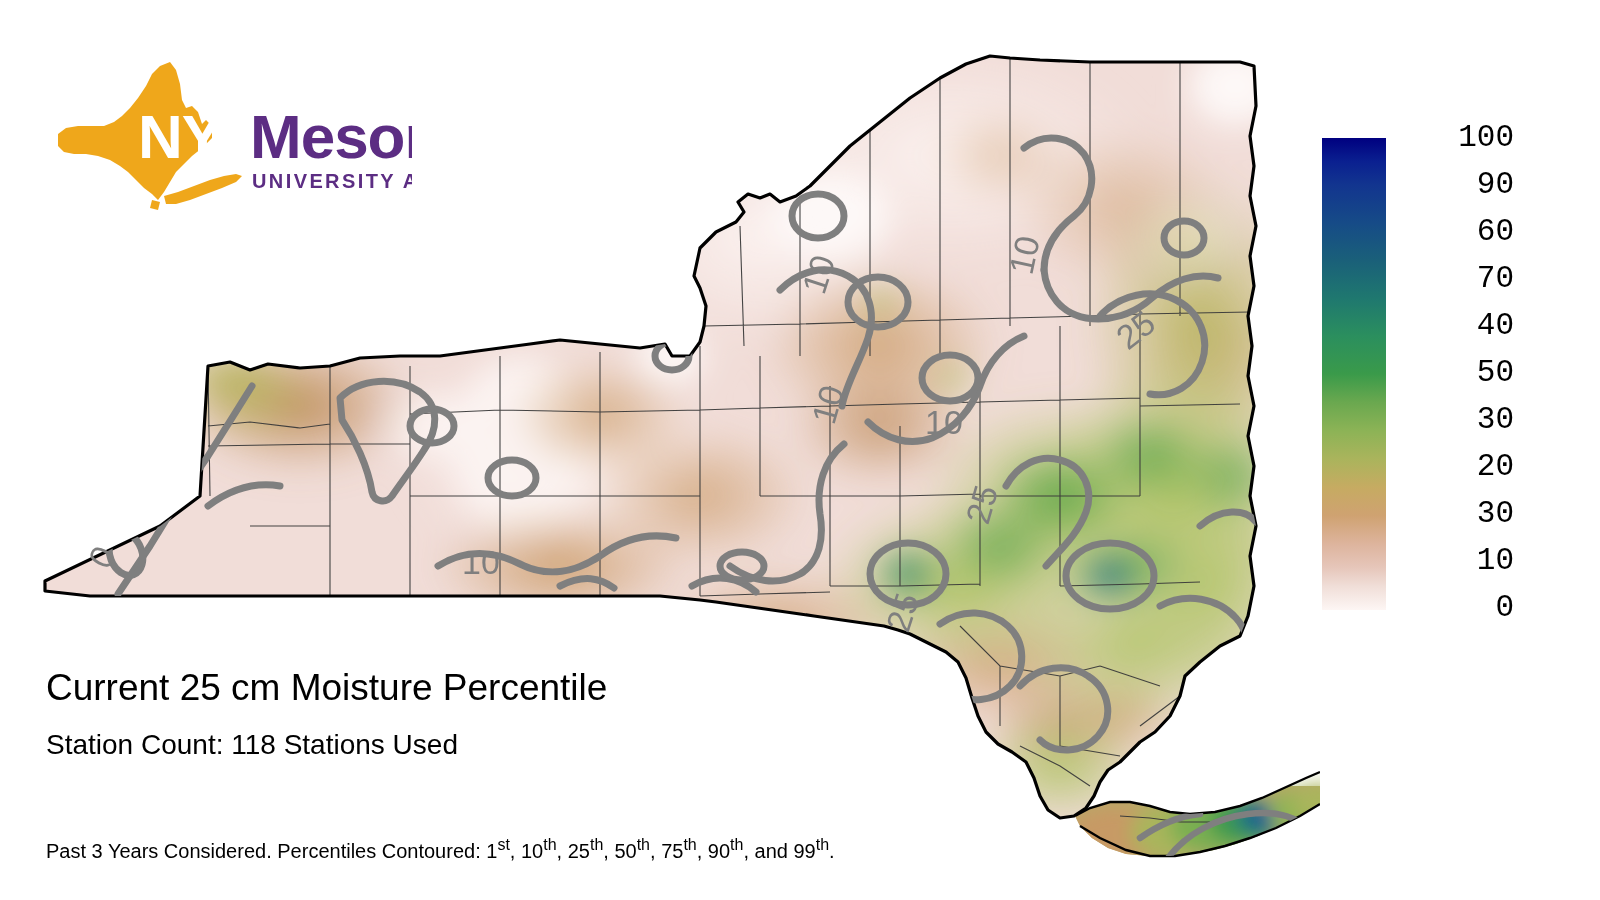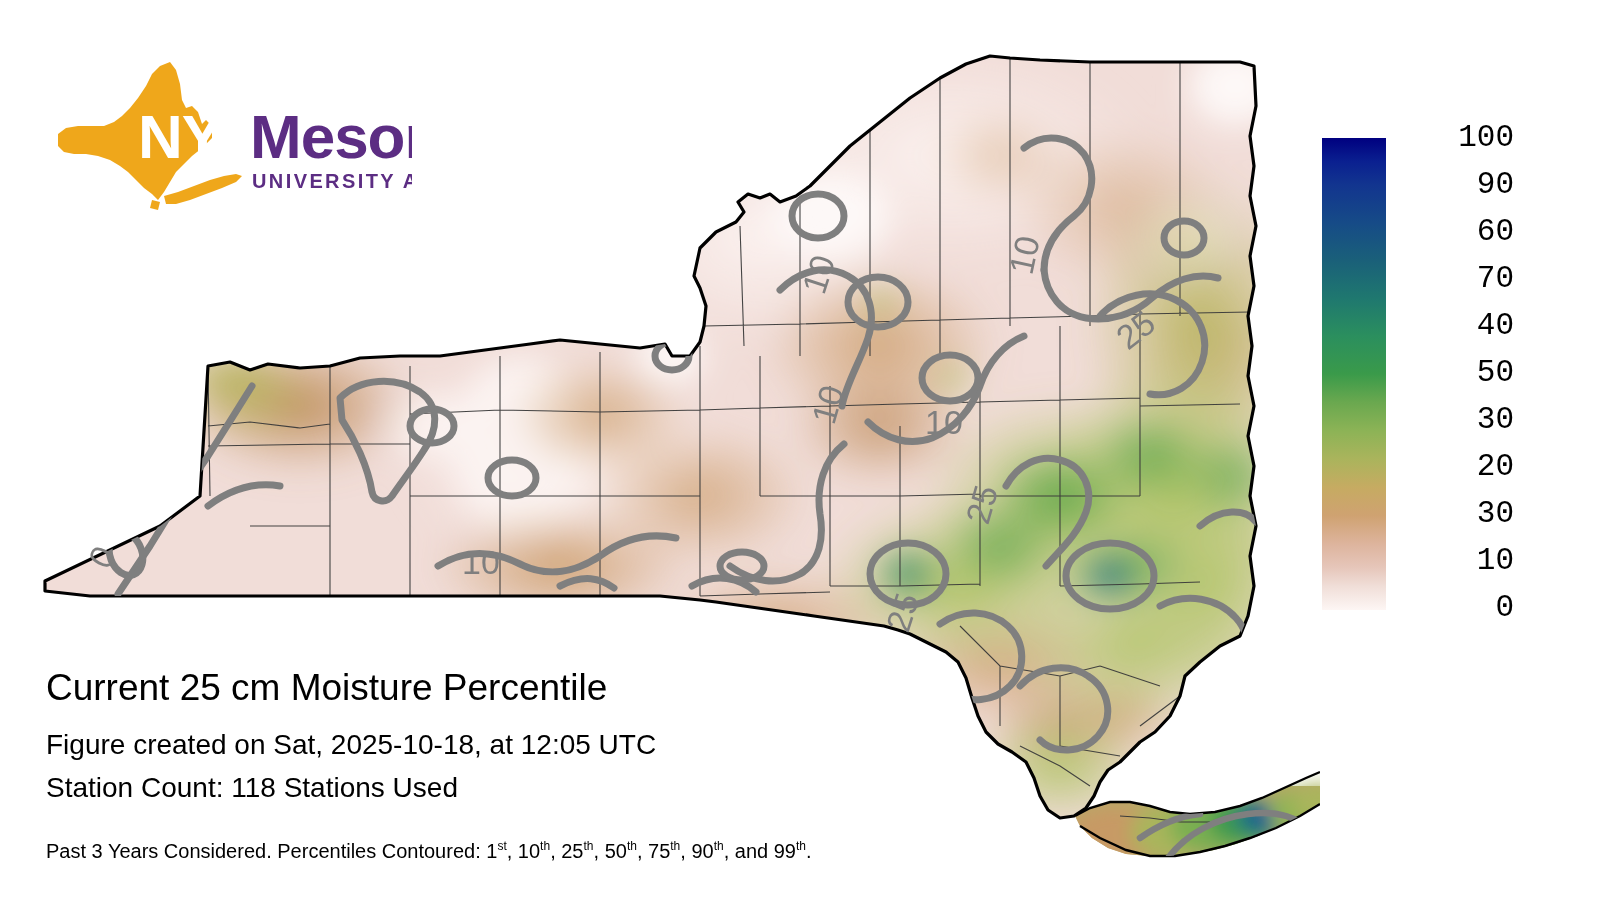--- a/index.html
+++ b/index.html
@@ -31,21 +31,21 @@
   .cb-ticks{position:absolute;left:86px;top:0px;width:150px;height:510px;}
   .cb-tick{position:absolute;left:0;width:118px;text-align:right;
            font-size:31px;line-height:31px;color:#000;font-family:Liberation Mono, monospace;}
 
   
   #caption{position:absolute;left:46px;top:626px;width:1000px;margin-top:24px;}
   #title-main{font-size:37px;line-height:44px;color:#000;margin:0 0 18px 0;white-space:nowrap;}
   .cap-line{font-size:28px;line-height:34px;color:#000;margin:0 0 9px 0;white-space:nowrap;}
   #footnote{position:absolute;left:46px;top:822px;font-size:20px;line-height:26px;
             color:#000;white-space:nowrap;}
-  #footnote sup{font-size:12px;line-height:0;vertical-align:super;}
+  #footnote sup{font-size:16px;line-height:0;vertical-align:super;}
 </style>
 </head>
 <body>
 
 <div id="stage">
 
   <div id="logo">
     <svg width="360" height="160" viewBox="0 0 360 160">
 
       <g>
@@ -375,21 +375,20 @@
       <div class="cb-tick" style="top:278px">30</div>
       <div class="cb-tick" style="top:325px">20</div>
       <div class="cb-tick" style="top:372px">30</div>
       <div class="cb-tick" style="top:419px">10</div>
       <div class="cb-tick" style="top:466px">0</div>
     </div>
   </div>
 
   <div id="caption">
     <div id="title-main">Current 25 cm Moisture Percentile</div>
-    <div class="cap-line">Figure created on Sat, 2025-10-18, at 12:05 UTC</div>
     <div class="cap-line">Station Count: 118 Stations Used</div>
   </div>
 
   <div id="footnote">
     <span>Past 3 Years Considered. Percentiles Contoured: </span><span id="footnote-values"><span>1</span><sup>st</sup><span>, </span><span>10</span><sup>th</sup><span>, </span><span>25</span><sup>th</sup><span>, </span><span>50</span><sup>th</sup><span>, </span><span>75</span><sup>th</sup><span>, </span><span>90</span><sup>th</sup><span>, and </span><span>99</span><sup>th</sup><span>.</span></span>
   </div>
 
 </div>
 
 </body></html>

